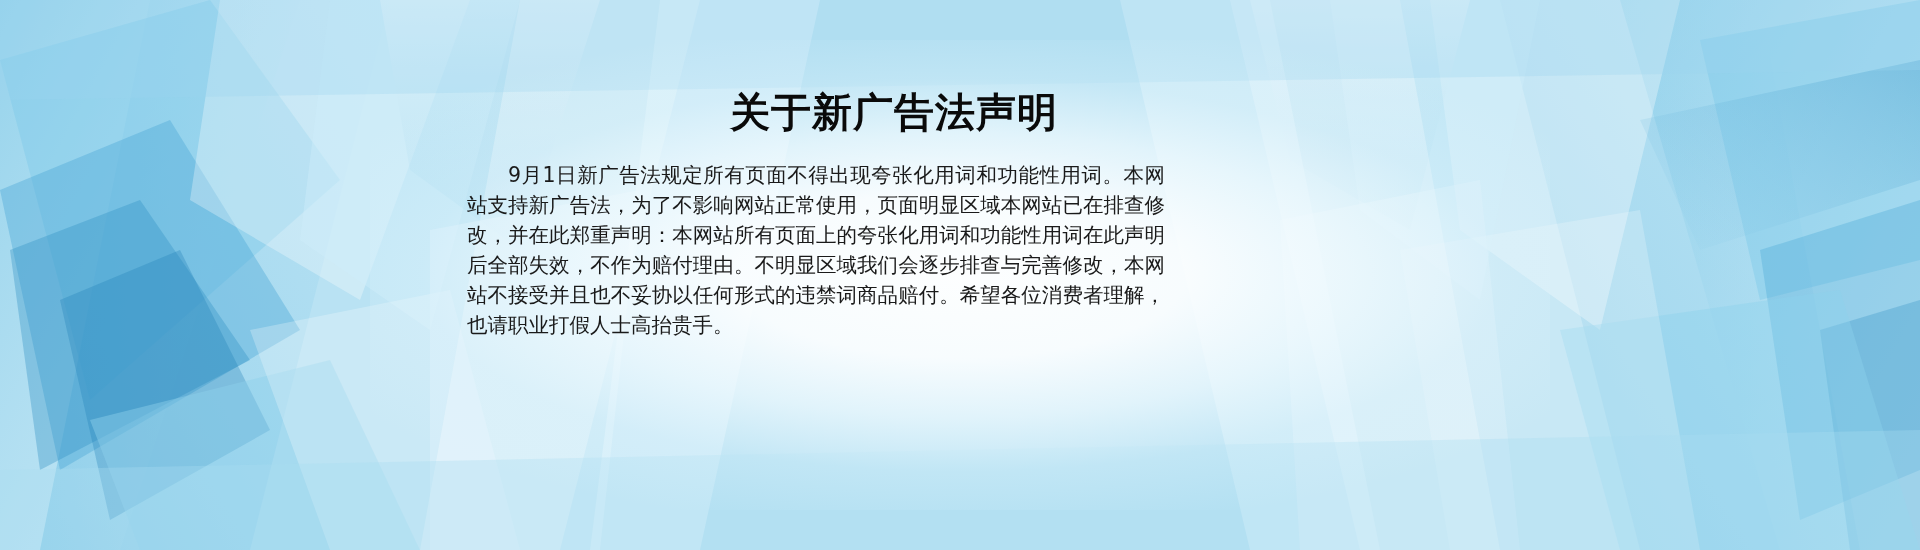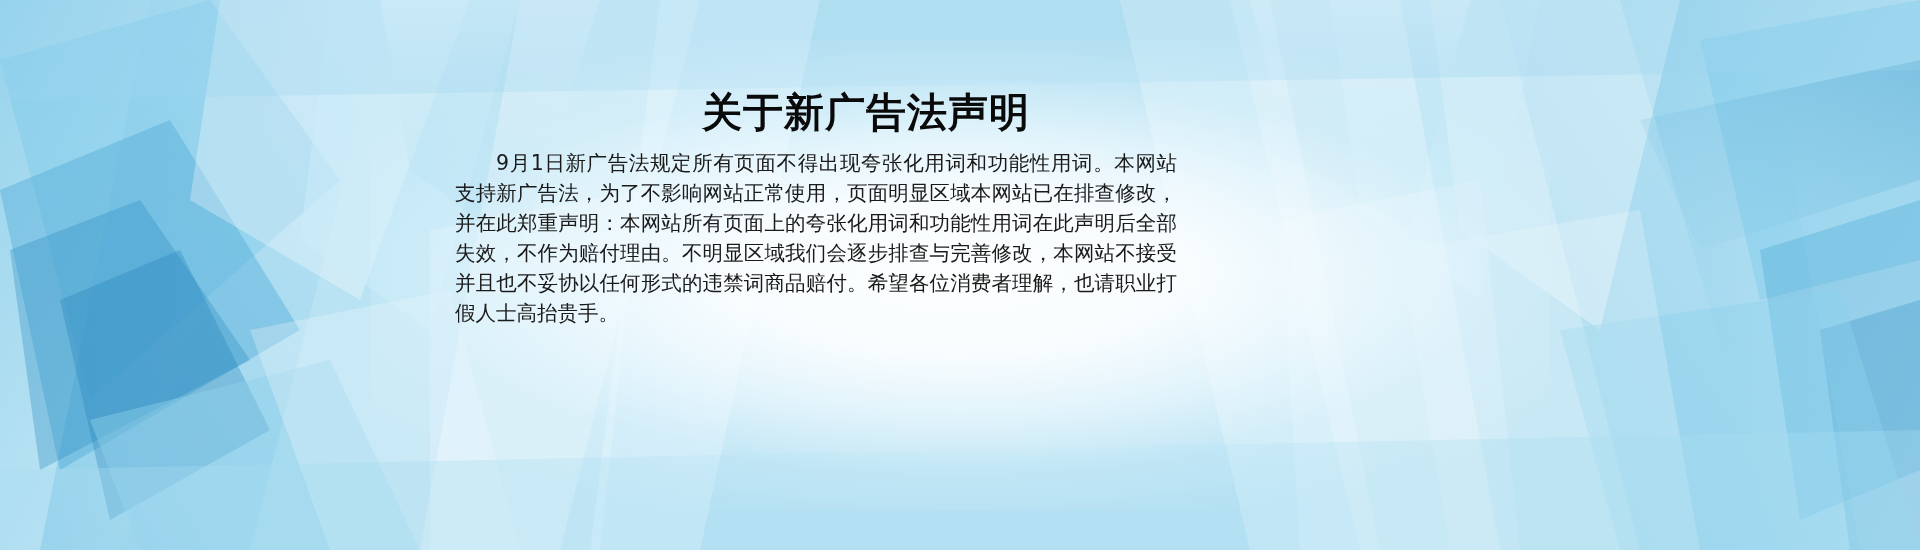--- a/index.html
+++ b/index.html
@@ -29,30 +29,31 @@
   
   .content{
     position:absolute;left:0;top:0;width:1920px;height:550px;
   }
   .title{
     position:absolute;left:0;top:88px;width:1732px;
     text-align:center;
     font-size:40px;line-height:48px;font-weight:bold;
     color:#0a0a0a;
     letter-spacing:1px;
+    padding-left:28px;
   }
   .body-block{
     position:absolute;left:455px;top:148px;width:722px;
     color:#1a1a1a;
     font-size:20.5px;
     line-height:30px;
     text-align:justify;
     text-justify:inter-ideograph;
   }
-  .para{margin:0;}
+  .para{margin:12px;}
   .para.p1{text-indent:2em;}
   .para.p2{text-indent:0;}
 </style>
 </head>
 <body>
 
 <div class="banner">
 
   <svg class="bg-shapes" viewBox="0 0 1920 550" preserveAspectRatio="none">
     <defs>

